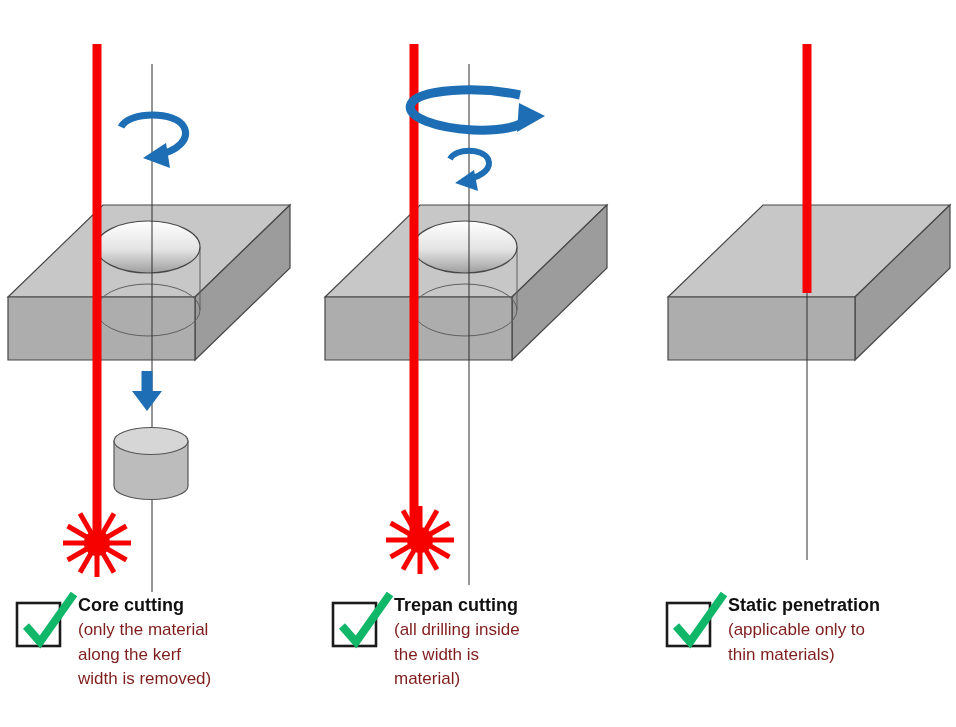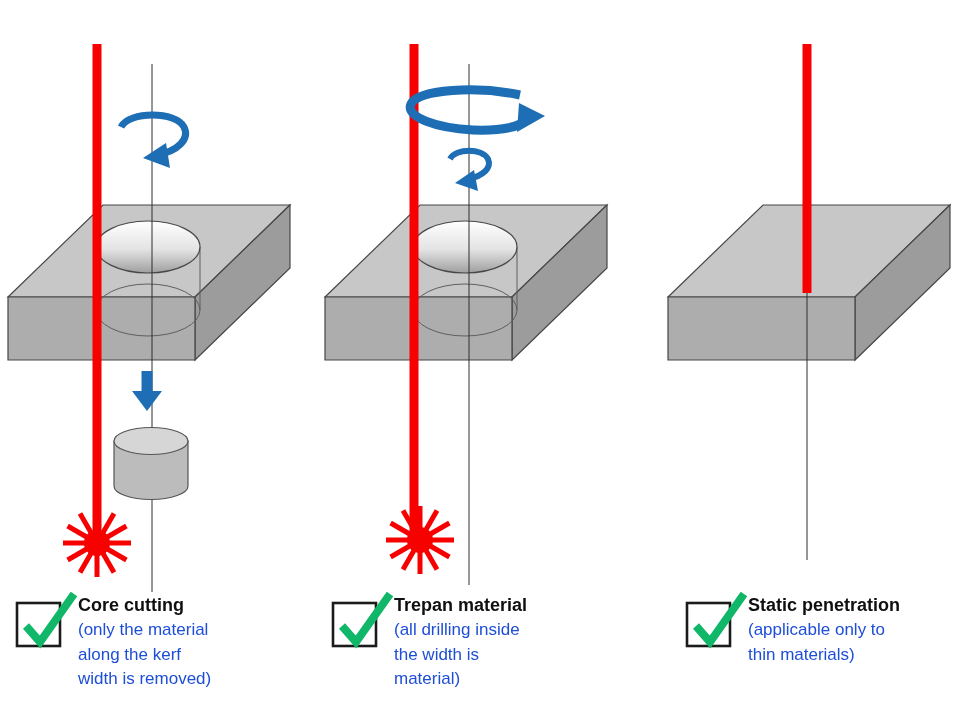--- a/index.html
+++ b/index.html
@@ -11,21 +11,21 @@
     --slab-side:#9c9c9c;
     --outline:#474747;
   }
   *{margin:0;padding:0;box-sizing:border-box;}
   body{font-family:"Liberation Sans",sans-serif;background:#ffffff;}
   .canvas{position:relative;width:956px;height:727px;background:#ffffff;overflow:hidden;}
   .diagram-svg{position:absolute;left:0;top:0;width:956px;height:727px;}
   .caption{position:absolute;display:flex;align-items:flex-start;gap:14px;}
   .check-svg{flex:0 0 auto;overflow:visible;}
   .caption-title{font-weight:700;font-size:18px;line-height:26px;color:#101010;}
-  .caption-line{font-size:17px;line-height:24.5px;color:#1d4ed8;}
+  .caption-line{font-size:17px;line-height:24.5px;color:#7f1d1d;}
 </style>
 </head>
 <body>
 
 <div class="canvas">
 
   <svg class="diagram-svg" viewBox="0 0 956 727">
     <defs>
       <linearGradient id="holeGrad" x1="0" y1="0" x2="0" y2="1">
         <stop offset="0" stop-color="#ffffff"></stop>
@@ -116,28 +116,28 @@
       <div class="caption-line">width is removed)</div>
     </div>
   </div>
 
   <div class="caption" style="left:330px;top:592px">
     <svg class="check-svg" width="50" height="64" viewBox="0 0 50 64">
       <rect x="3" y="11" width="43" height="43" style="fill:#fff;stroke:#1b1b1b;stroke-width:2.6"></rect>
       <path d="M 12 34 L 26 50 L 60 2" style="fill:none;stroke:var(--check-green);stroke-width:8"></path>
     </svg>
     <div class="caption-text">
-      <div class="caption-title">Trepan material</div>
+      <div class="caption-title">Trepan cutting</div>
       <div class="caption-line">(all drilling inside</div>
       <div class="caption-line">the width is</div>
       <div class="caption-line">material)</div>
     </div>
   </div>
 
-  <div class="caption" style="left:684px;top:592px">
+  <div class="caption" style="left:664px;top:592px">
     <svg class="check-svg" width="50" height="64" viewBox="0 0 50 64">
       <rect x="3" y="11" width="43" height="43" style="fill:#fff;stroke:#1b1b1b;stroke-width:2.6"></rect>
       <path d="M 12 34 L 26 50 L 60 2" style="fill:none;stroke:var(--check-green);stroke-width:8"></path>
     </svg>
     <div class="caption-text">
       <div class="caption-title">Static penetration</div>
       <div class="caption-line">(applicable only to</div>
       <div class="caption-line">thin materials)</div>
     </div>
   </div>

